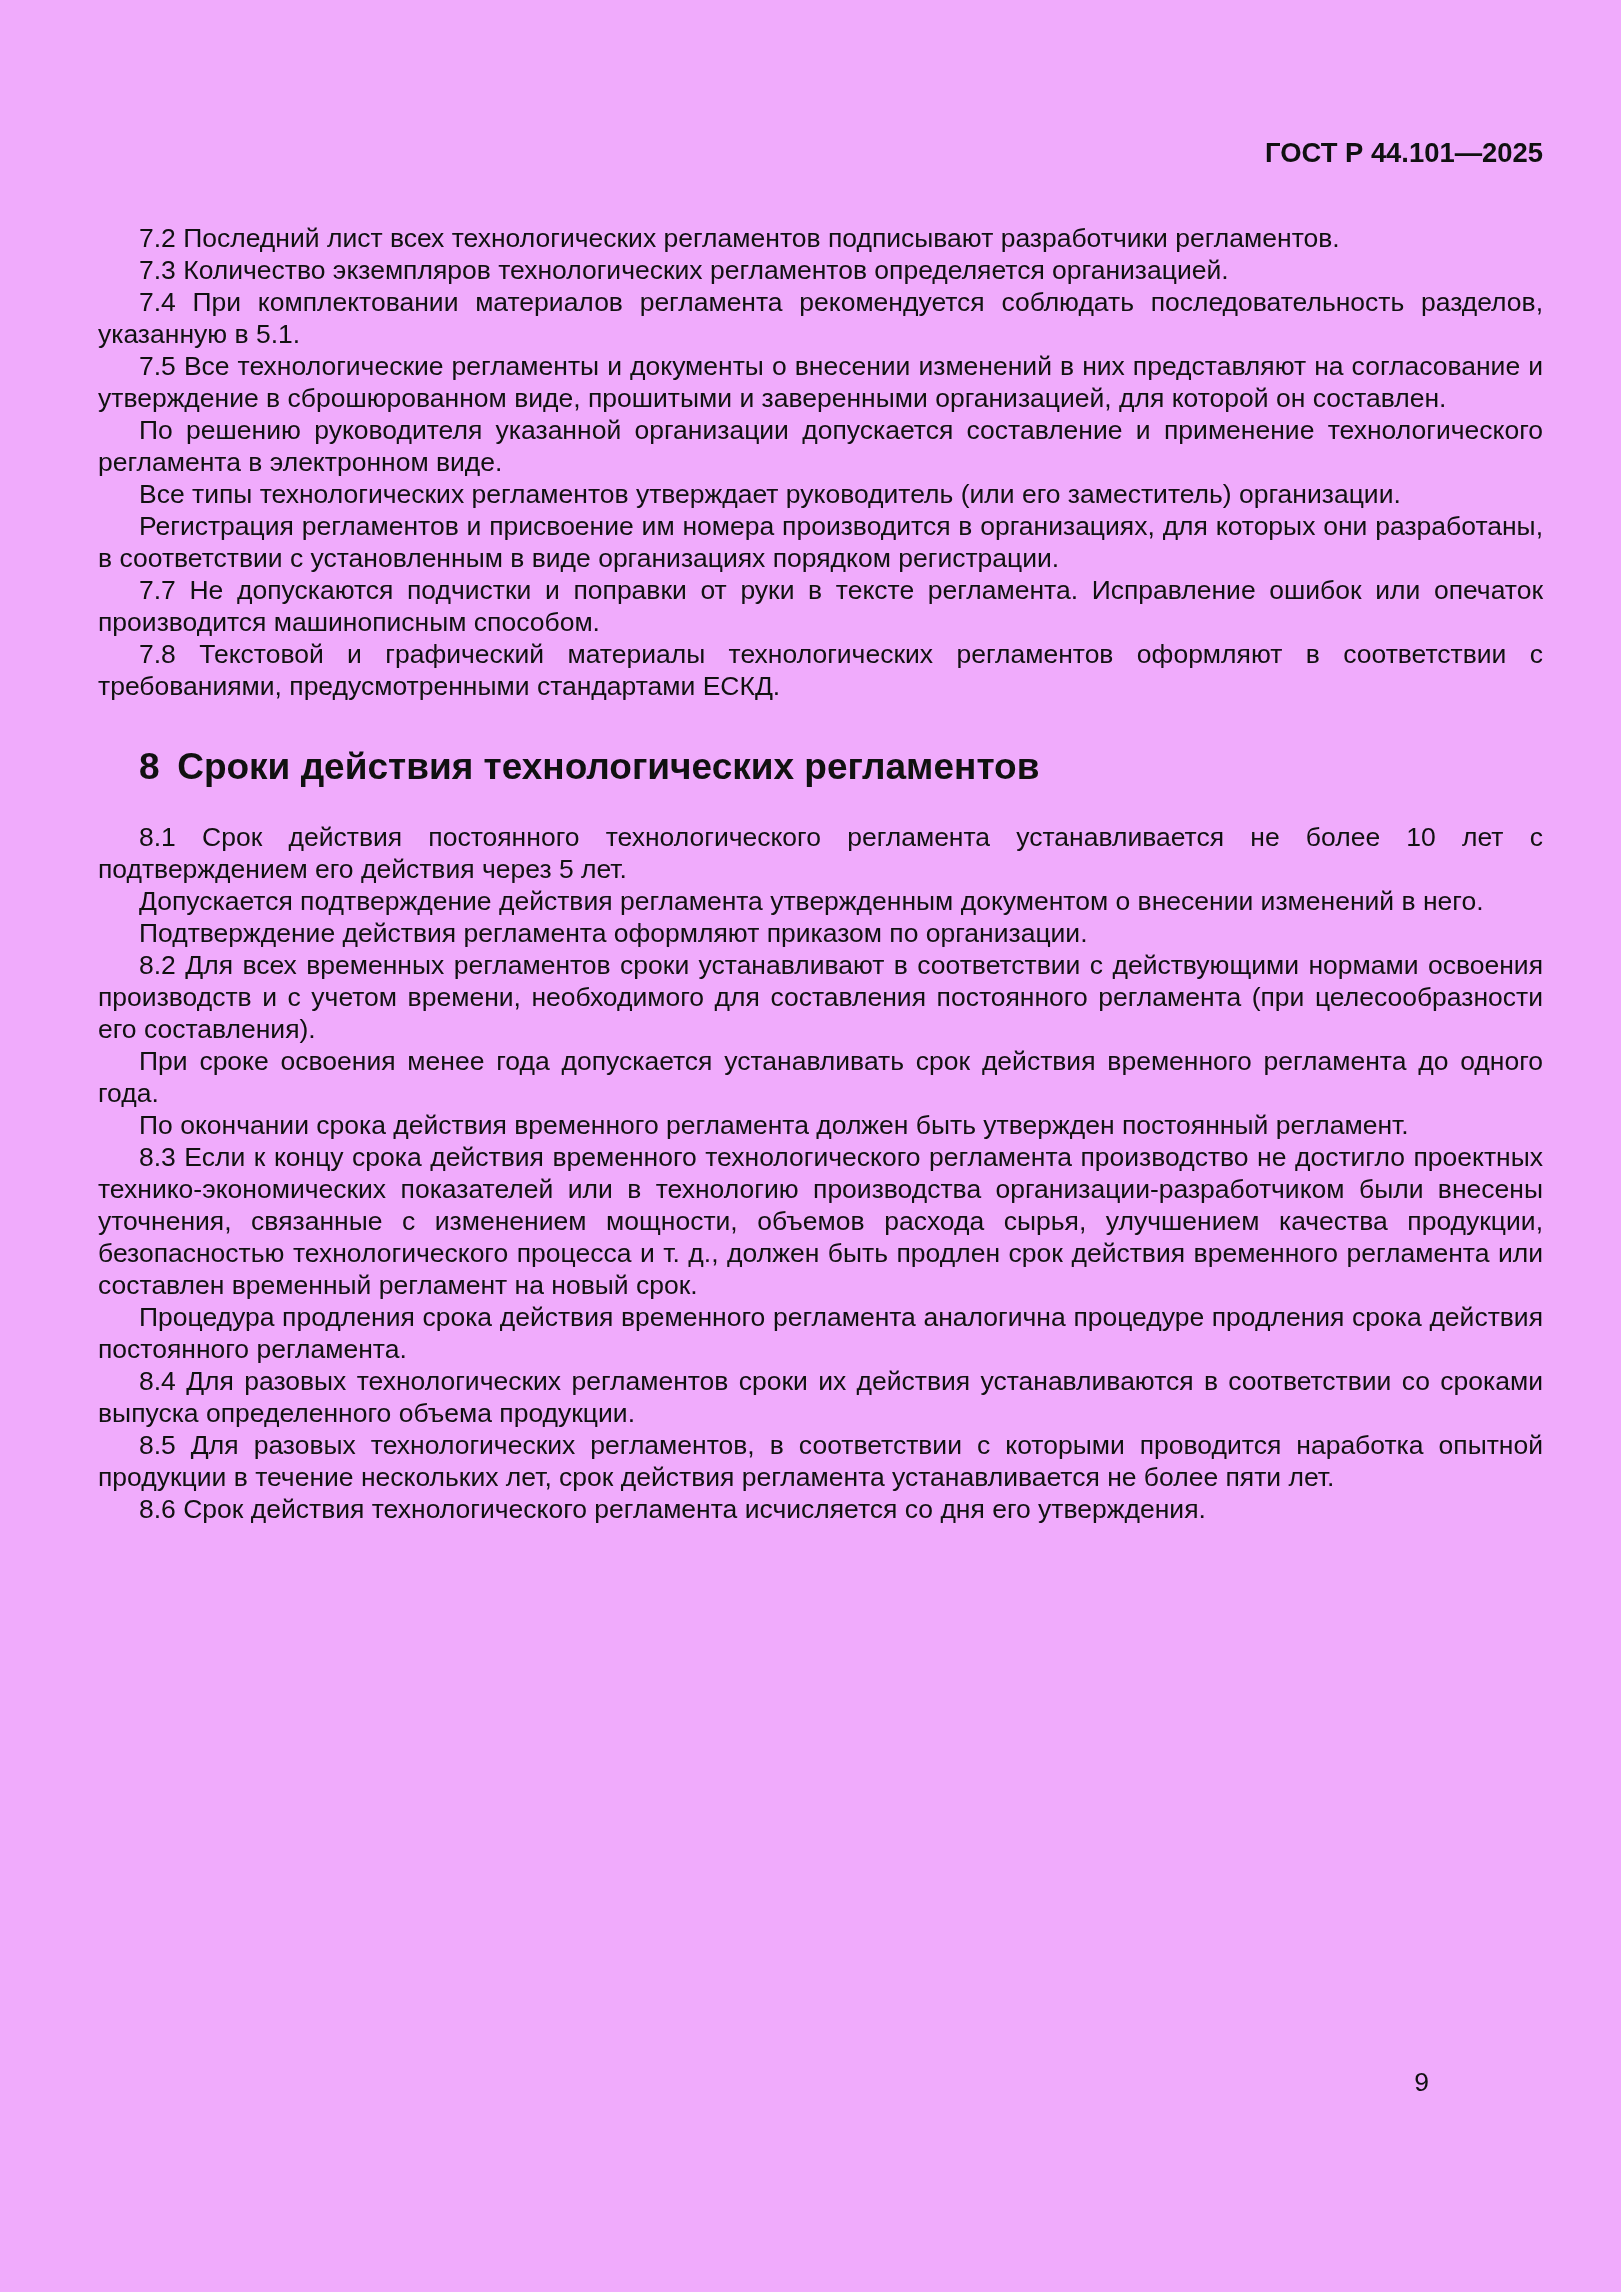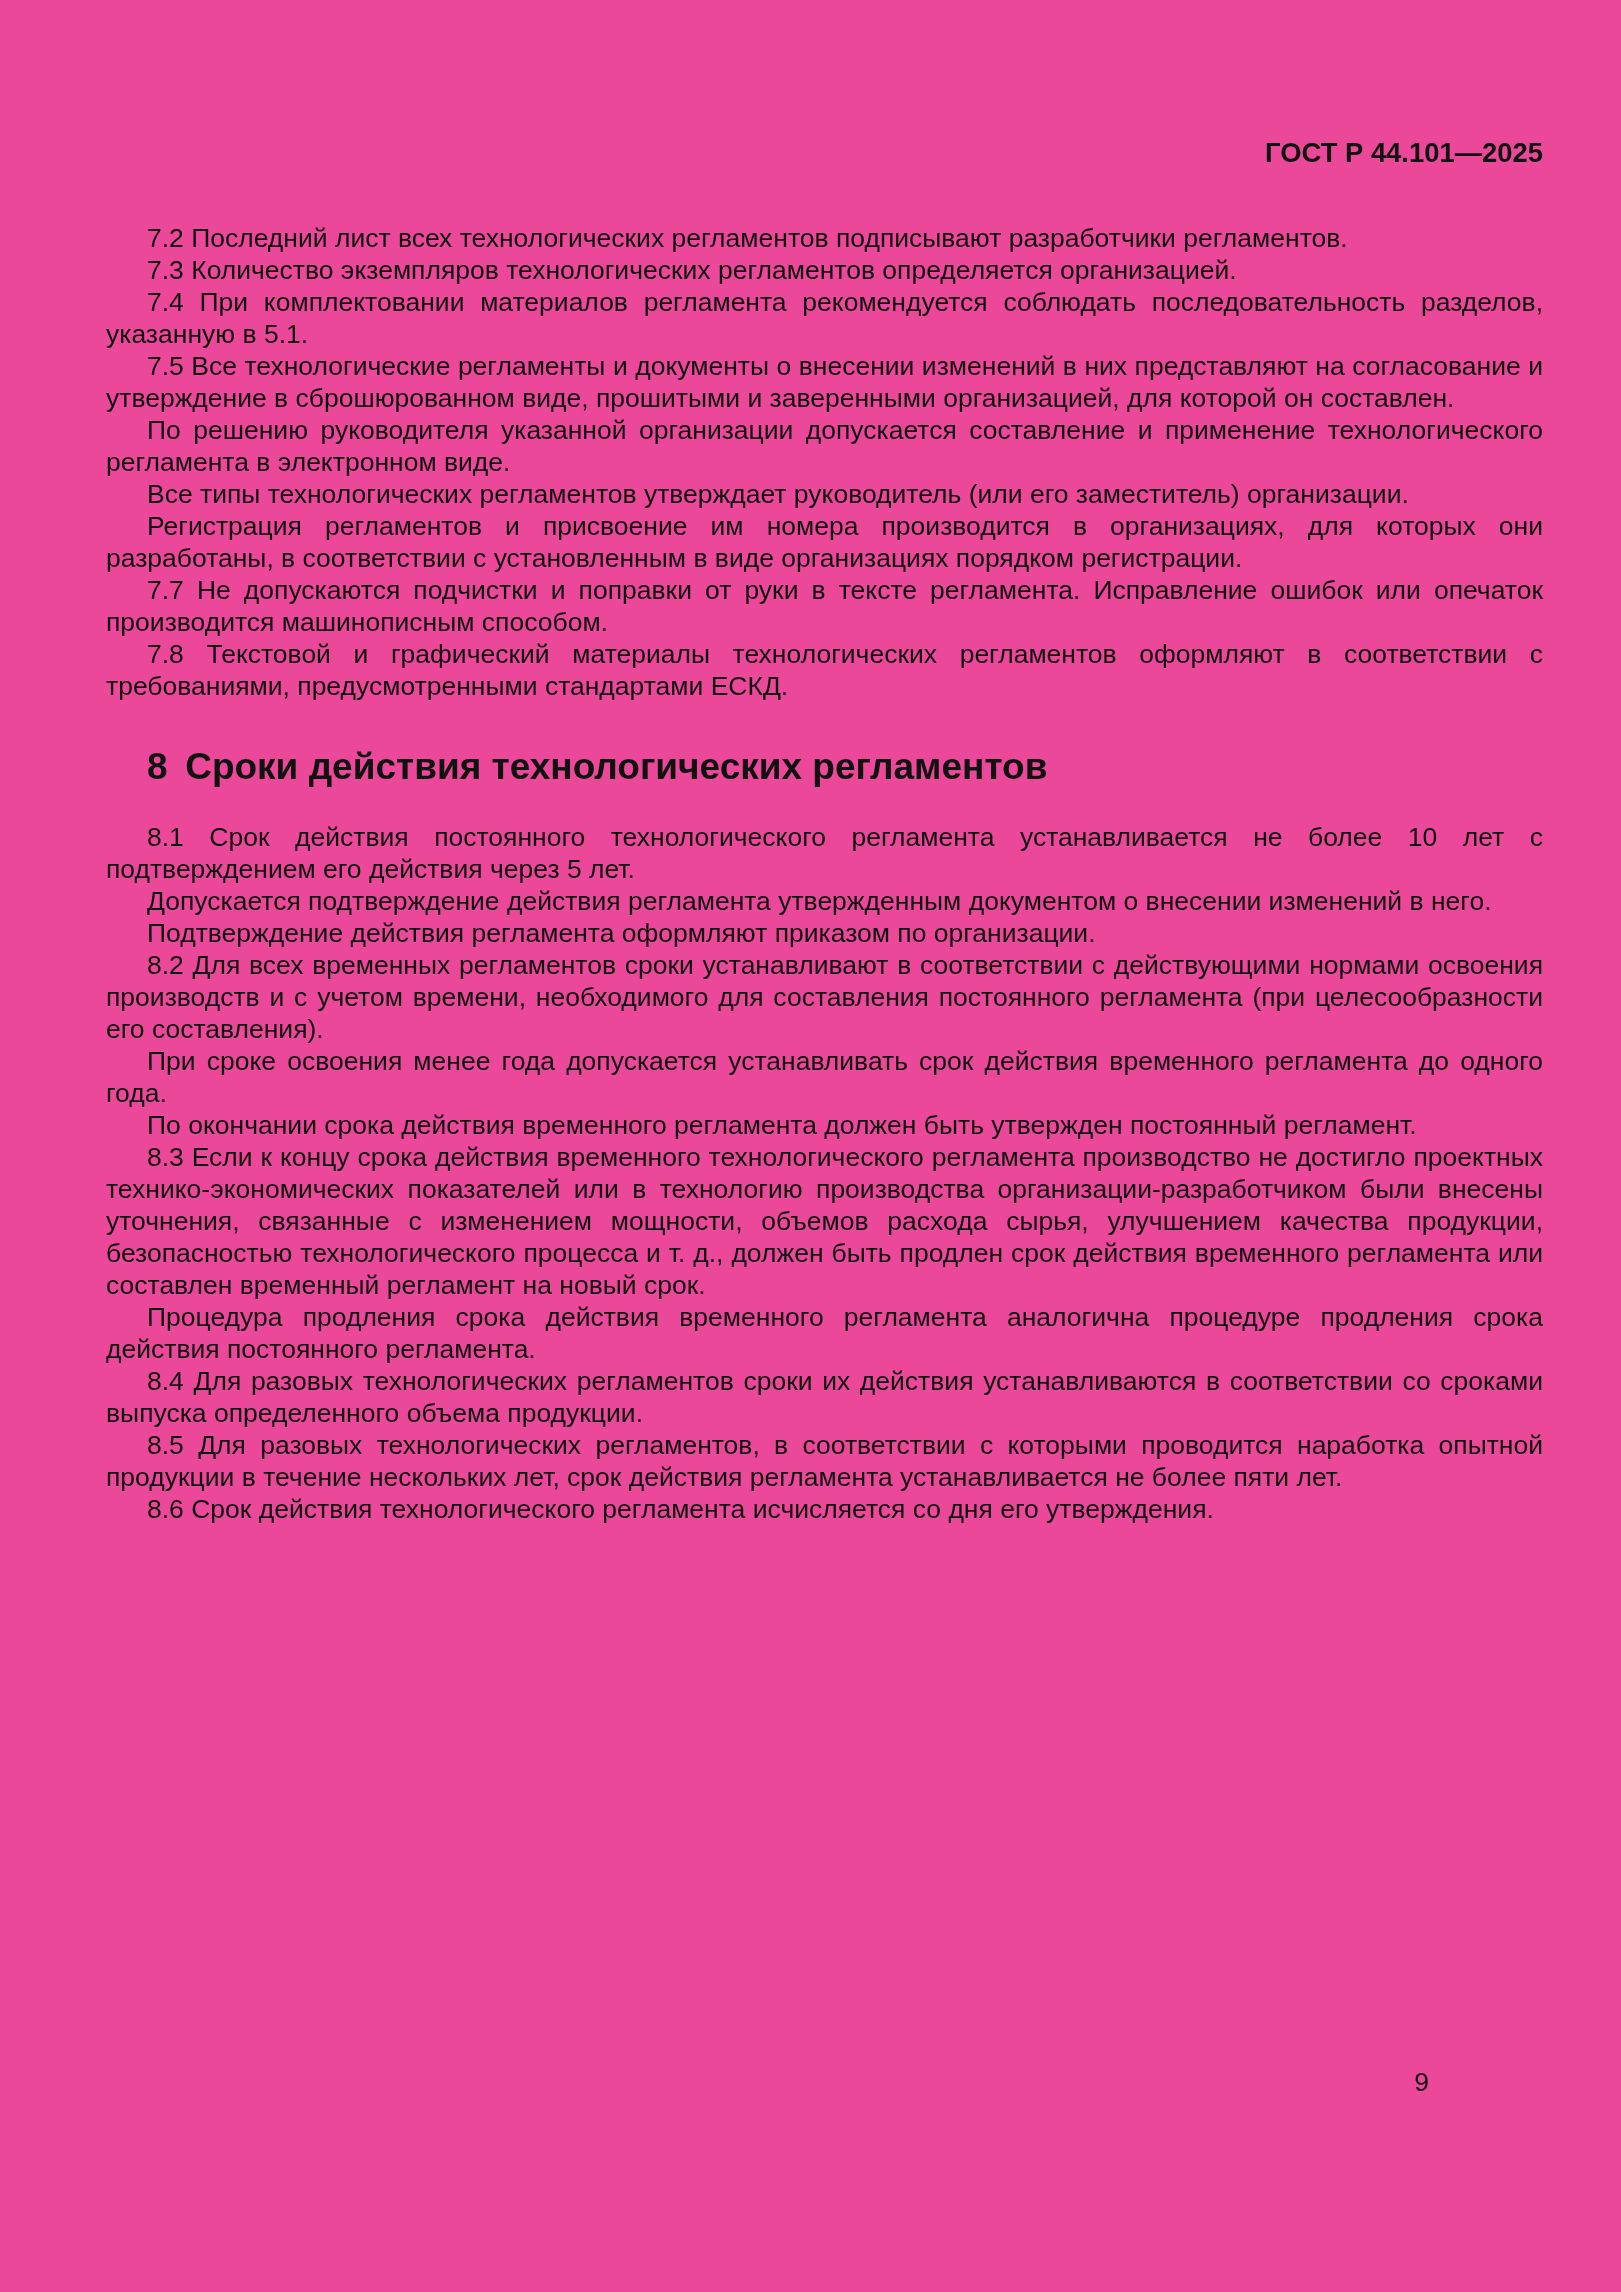--- a/index.html
+++ b/index.html
@@ -1,40 +1,40 @@
 <!DOCTYPE html>
 <html lang="ru"><head>
 <meta charset="utf-8">
 <style>
   html, body { margin: 0; padding: 0; background: #ffffff; }
   .page {
     position: relative;
     width: 1621px;
     height: 2293px;
-    background: #ec4899;
+    background: #f0abfc;
     font-family: "Liberation Sans", sans-serif;
     color: #111111;
     overflow: hidden;
     box-sizing: border-box;
   }
   .doc-header {
     position: absolute;
     top: 137px;
     left: 98px;
     right: 78px;
     text-align: right;
     font-weight: bold;
     font-size: 27.4px;
     line-height: 31px;
     color: #111111;
   }
   .doc-body {
     position: absolute;
     top: 222px;
-    left: 106px;
+    left: 98px;
     right: 78px;
     font-size: 26.5px;
     line-height: 32px;
     text-align: justify;
   }
   .para {
     margin: 0;
     text-indent: 41px;
   }
   .section-heading {

